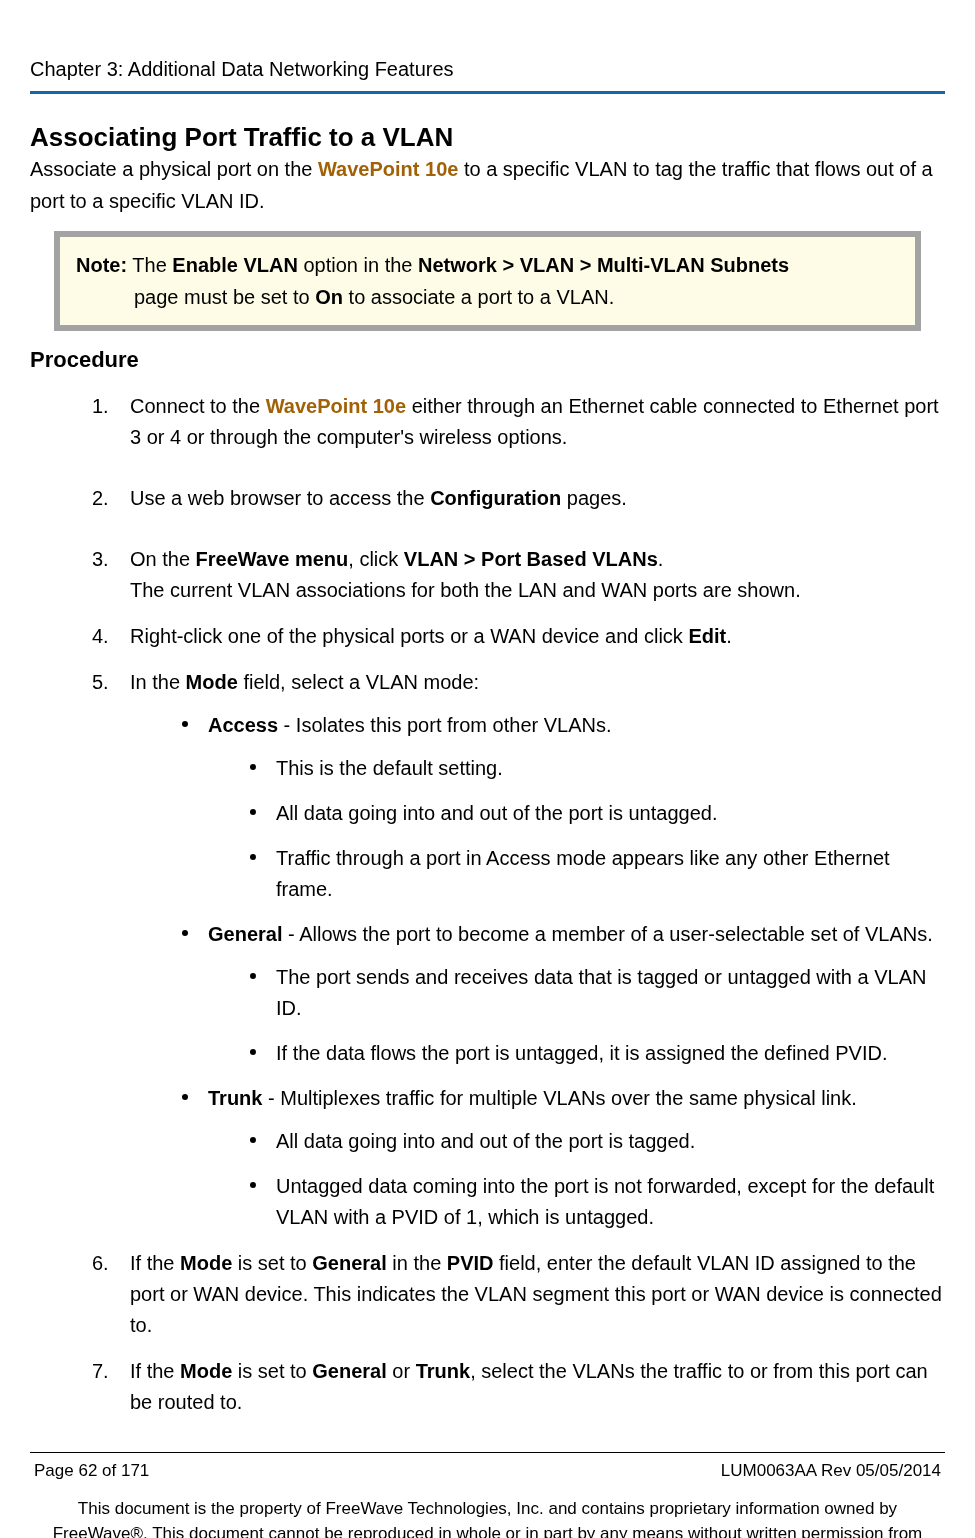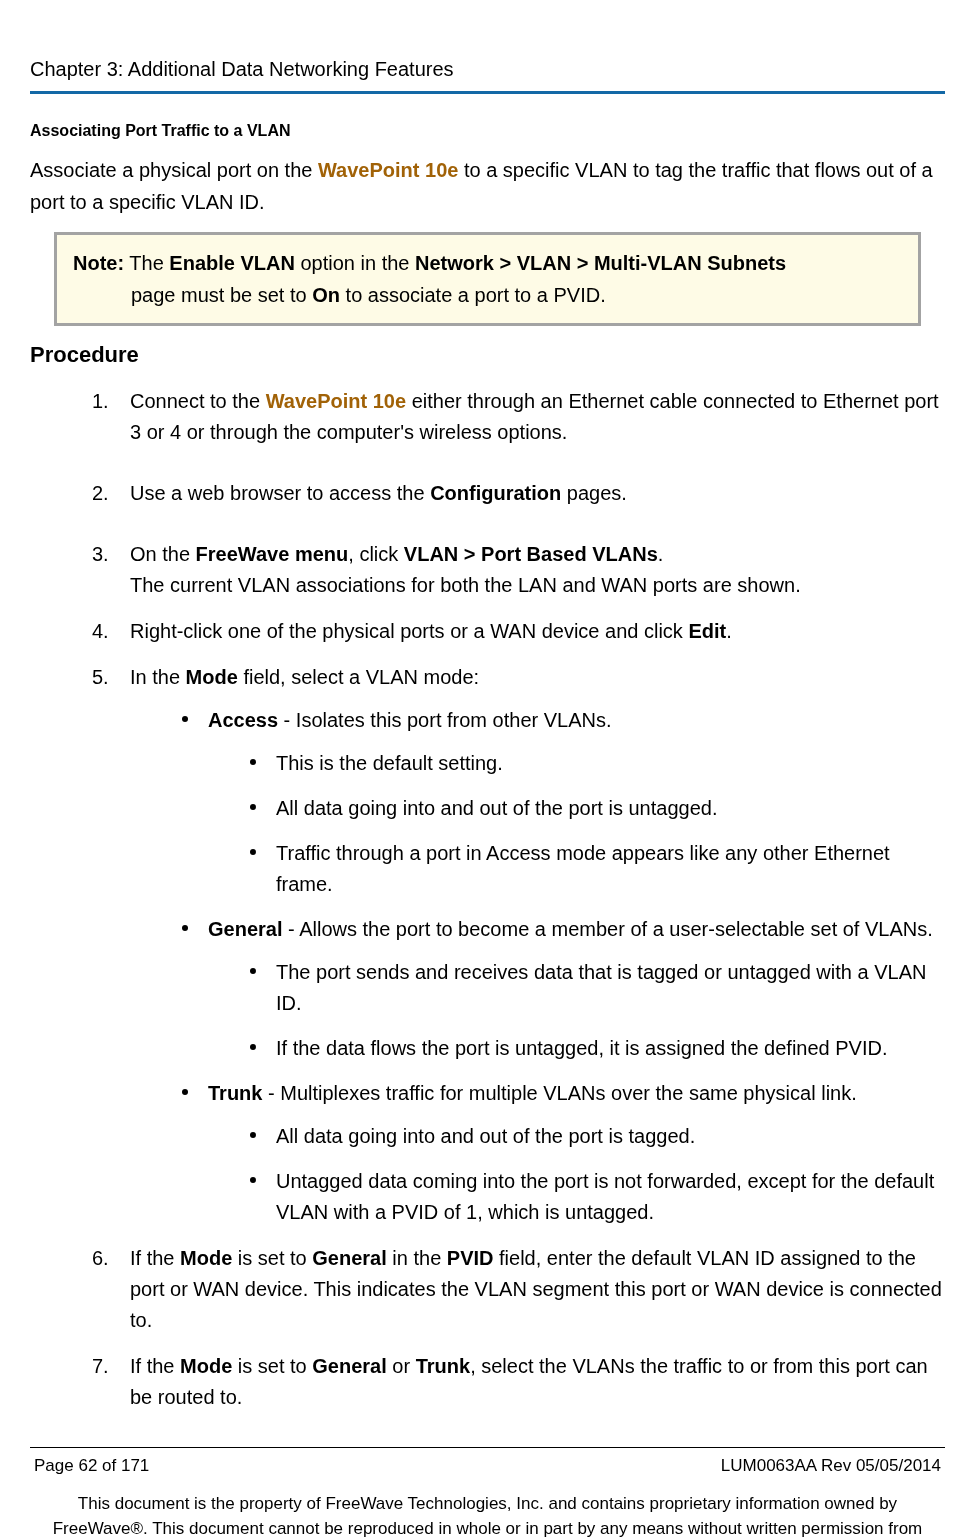--- a/index.html
+++ b/index.html
@@ -1,25 +1,25 @@
 <!DOCTYPE html>
 <html><head>
 <meta charset="utf-8">
 <style>
   * { box-sizing: border-box; margin: 0; padding: 0; }
   html, body { width: 975px; background: #fff; font-family: Arial, Helvetica, sans-serif; color: #000; }
   .page { width: 975px; min-height: 1538px; padding: 14px 30px 0 30px; position: relative; }
   .chapter-title { font-size: 20px; font-weight: 400; margin-bottom: 10px; margin-top: 44px; }
   .hr-thick { height:1px; border-top: 3px solid #1368a6; margin-bottom: 28px; }
-  .section-title { font-size: 16px; font-weight: bold; margin-bottom: 14px; }
+  .section-title { font-size: 26px; font-weight: bold; margin-bottom: 0; }
   .para { font-size: 20px; line-height: 1.6; margin-bottom: 14px; }
   .link-teal { color: #a16207; font-weight: bold; }
   .note-box {
     background: #fefbe6;
-    border: 3px solid #a3a3a3;
+    border: 6px solid #a3a3a3;
     padding: 12px 16px 12px 16px;
     margin: 0 24px 16px 24px;
     font-size: 20px;
     line-height: 1.6;
   }
   .note-box .note-label { font-weight: bold; }
   .note-line2 { padding-left: 58px; }
   .procedure-title { font-size: 22px; font-weight: bold; margin-bottom: 18px; }
   .ordered { list-style: none; padding-left: 62px; font-size: 20px; }
   .ordered > li { position: relative; padding-left: 38px; margin-bottom: 30px; line-height: 1.55; }
@@ -49,21 +49,21 @@
 
   <p class="para">
     <span>Associate a physical port on the </span><span class="link-teal">WavePoint 10e</span><span> to a specific VLAN to tag the traffic that flows out of a port to a specific VLAN ID.</span>
   </p>
 
   <div class="note-box">
     <div>
       <span class="note-label">Note:</span><span> The </span><b>Enable VLAN</b><span> option in the </span><b>Network &gt; VLAN &gt; Multi-VLAN Subnets</b>
     </div>
     <div class="note-line2">
-      <span>page must be set to </span><b>On</b><span> to associate a port to a PVID.</span>
+      <span>page must be set to </span><b>On</b><span> to associate a port to a VLAN.</span>
     </div>
   </div>
 
   <div class="procedure-title">Procedure</div>
 
   <ol class="ordered">
     <li>
       <span class="num">1.</span>
       <span class="step-line">
         <span>Connect to the </span><span class="link-teal">WavePoint 10e</span><span> either through an Ethernet cable connected to Ethernet port 3 or 4 or through the computer's wireless options.</span>

